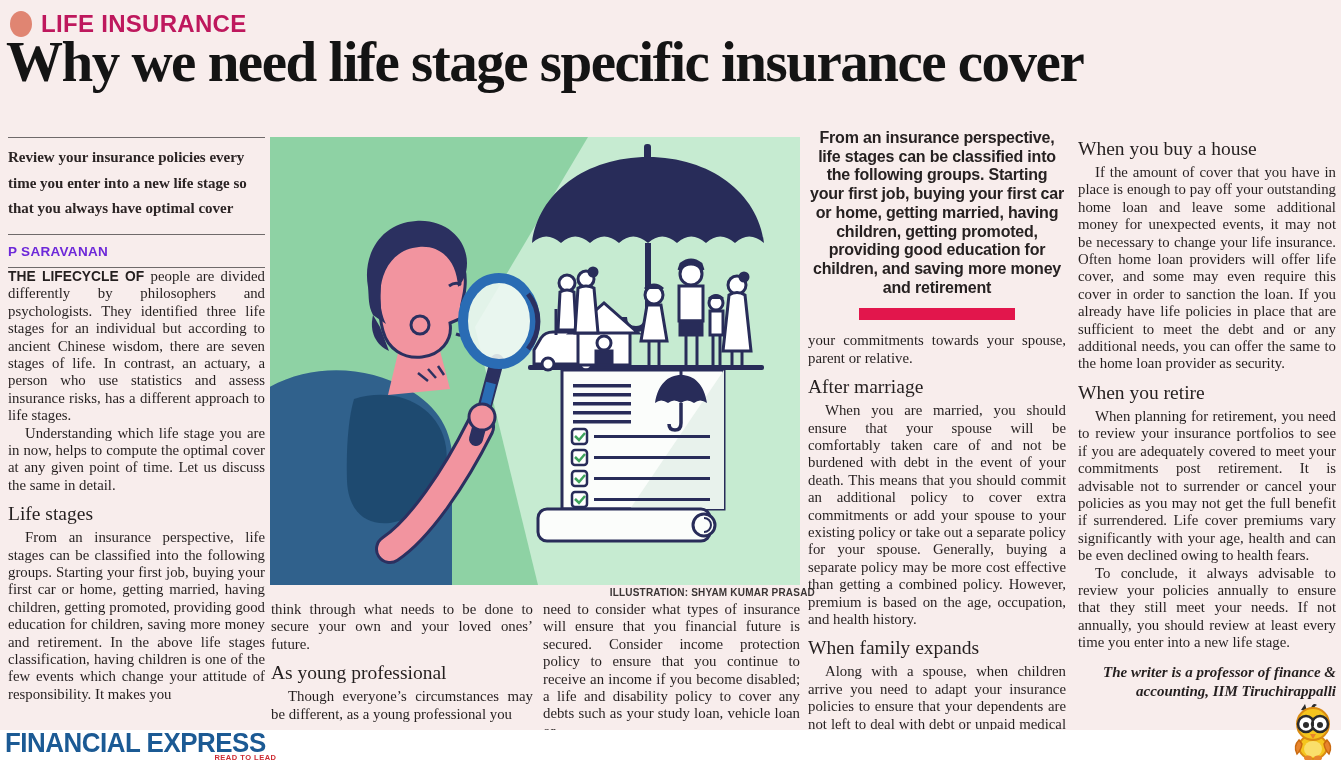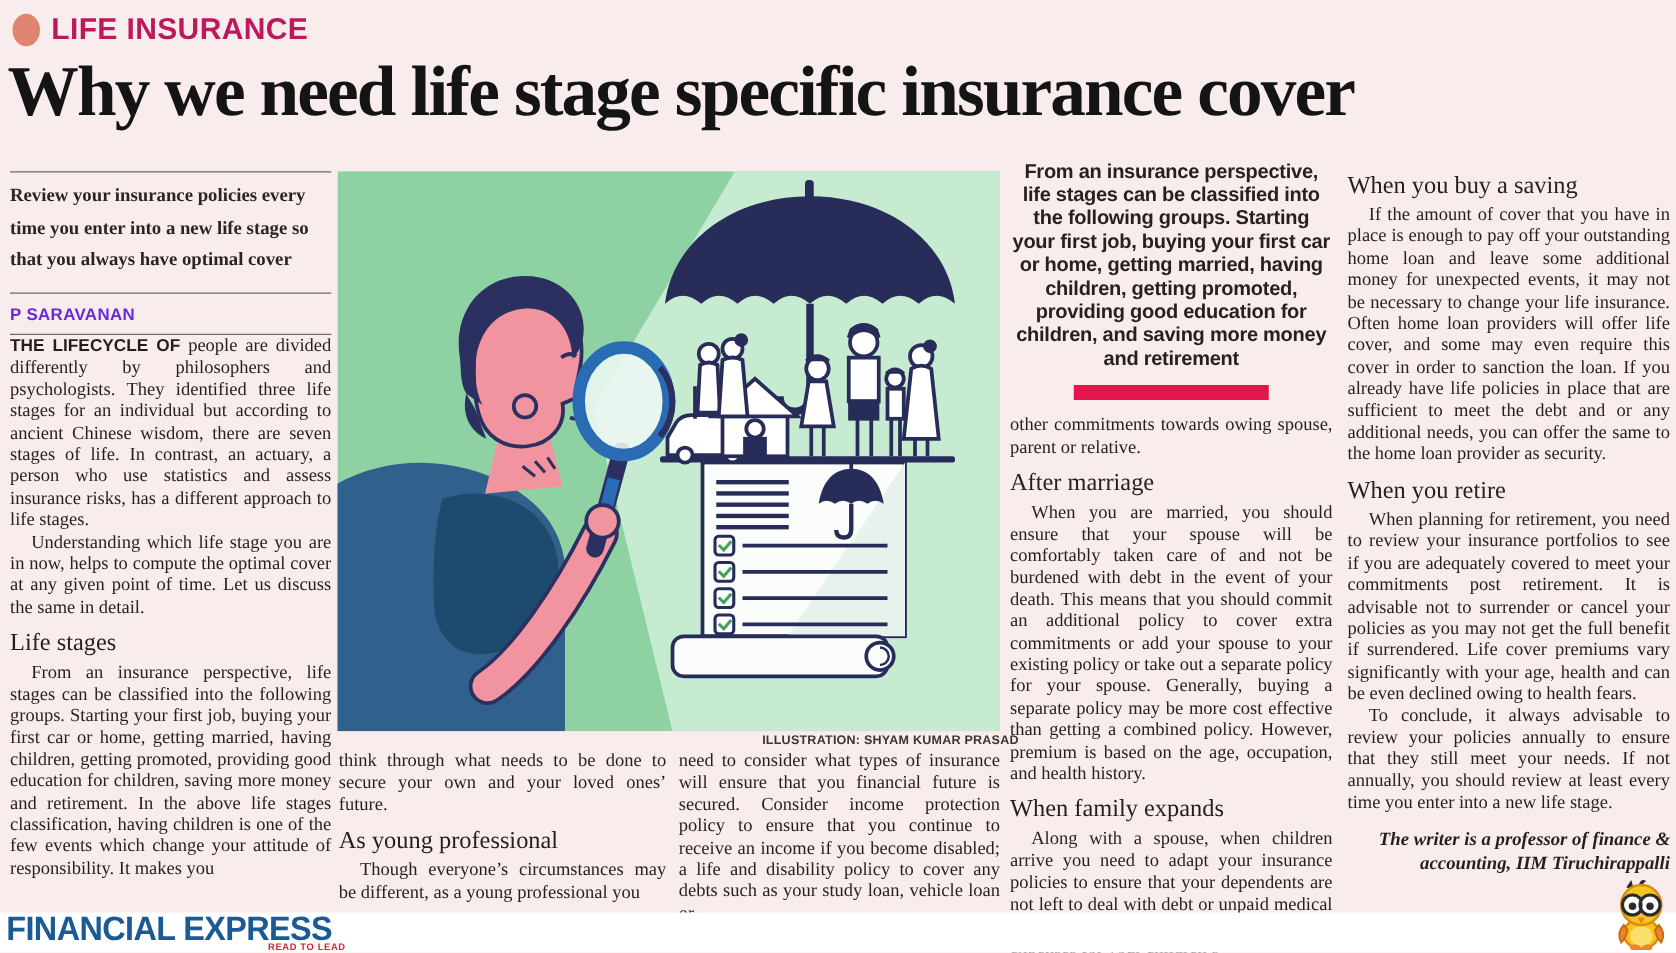--- a/index.html
+++ b/index.html
@@ -5,21 +5,21 @@
   html,body { margin:0; padding:0; }
   .page {
     position:relative; width:1341px; height:762px;
     background:#f8edec; overflow:hidden;
     font-family:"Liberation Serif", serif; color:#241f1f;
   }
   
   .category-row { position:absolute; left:10px; top:10px; display:flex; align-items:center; gap:9px; }
   .bullet { width:22px; height:26px; border-radius:50%; background:#e08572; }
   .category-label { font-family:"Liberation Sans",sans-serif; font-weight:bold; font-size:24px; color:#be185d; letter-spacing:0.3px; }
-  .headline { position:absolute; left:6px; top:44px; width:1332px; font-weight:bold; font-size:57px; line-height:60px; letter-spacing:-1.5px; color:#141414; }
+  .headline { position:absolute; left:6px; top:32px; width:1332px; font-weight:bold; font-size:57px; line-height:60px; letter-spacing:-1.5px; color:#141414; }
 
   
   .col { position:absolute; font-size:14.8px; line-height:17.4px; text-align:justify; }
   .col p { margin:0; }
   .col p.ind { text-indent:17px; }
   .rule { border:none; border-top:1.5px solid #6f6a6a; margin:0; }
   .standfirst { font-size:15px; line-height:25.5px; font-weight:bold; text-align:left; color:#2b2424; margin:7px 0 12px; }
   .byline { font-family:"Liberation Sans",sans-serif; font-weight:bold; font-size:13.5px; letter-spacing:0.3px; color:#6d28d9; padding:8px 0 7px; }
   .sect { font-size:19.5px; line-height:22px; font-weight:normal; text-align:left; margin:9px 0 4px; color:#241f1f; }
   .lead-in { font-family:"Liberation Sans",sans-serif; font-weight:bold; font-size:13.8px; }
@@ -204,29 +204,29 @@
     <p class="ind">Though everyone’s circumstances may be different, as a young professional you</p>
   </div>
 
   <div class="col" id="col3">
     <p>need to consider what types of insurance will ensure that you financial future is secured. Consider income protection policy to ensure that you continue to receive an income if you become disabled; a life and disability policy to cover any debts such as your study loan, vehicle loan or</p>
   </div>
 
   <div class="col" id="col4">
     <div class="pullquote">From an insurance perspective, life stages can be classified into the following groups. Starting your first job, buying your first car or home, getting married, having children, getting promoted, providing good education for children, and saving more money and retirement</div>
     <div class="quote-bar"></div>
-    <p>other commitments towards owing spouse, parent or relative.</p>
+    <p>your commitments towards your spouse, parent or relative.</p>
     <h3 class="sect">After marriage</h3>
     <p class="ind">When you are married, you should ensure that your spouse will be comfortably taken care of and not be burdened with debt in the event of your death. This means that you should commit an additional policy to cover extra commitments or add your spouse to your existing policy or take out a separate policy for your spouse. Generally, buying a separate policy may be more cost effective than getting a combined policy. However, premium is based on the age, occupation, and health history.</p>
     <h3 class="sect">When family expands</h3>
     <p class="ind">Along with a spouse, when children arrive you need to adapt your insurance policies to ensure that your dependents are not left to deal with debt or unpaid medical bills. It is equally important to ensure that expenses for your children’s</p>
   </div>
 
   <div class="col" id="col5">
-    <h3 class="sect">When you buy a saving</h3>
+    <h3 class="sect">When you buy a house</h3>
     <p class="ind">If the amount of cover that you have in place is enough to pay off your outstanding home loan and leave some additional money for unexpected events, it may not be necessary to change your life insurance. Often home loan providers will offer life cover, and some may even require this cover in order to sanction the loan. If you already have life policies in place that are sufficient to meet the debt and or any additional needs, you can offer the same to the home loan provider as security.</p>
     <h3 class="sect">When you retire</h3>
     <p class="ind">When planning for retirement, you need to review your insurance portfolios to see if you are adequately covered to meet your commitments post retirement. It is advisable not to surrender or cancel your policies as you may not get the full benefit if surrendered. Life cover premiums vary significantly with your age, health and can be even declined owing to health fears.</p>
     <p class="ind">To conclude, it always advisable to review your policies annually to ensure that they still meet your needs. If not annually, you should review at least every time you enter into a new life stage.</p>
     <div class="credit">The writer is a professor of finance &amp; accounting, IIM Tiruchirappalli</div>
   </div>
 
   <div class="footer">
     <div class="fe-logo-wrap">
       <div class="fe-name">FINANCIAL EXPRESS</div>

